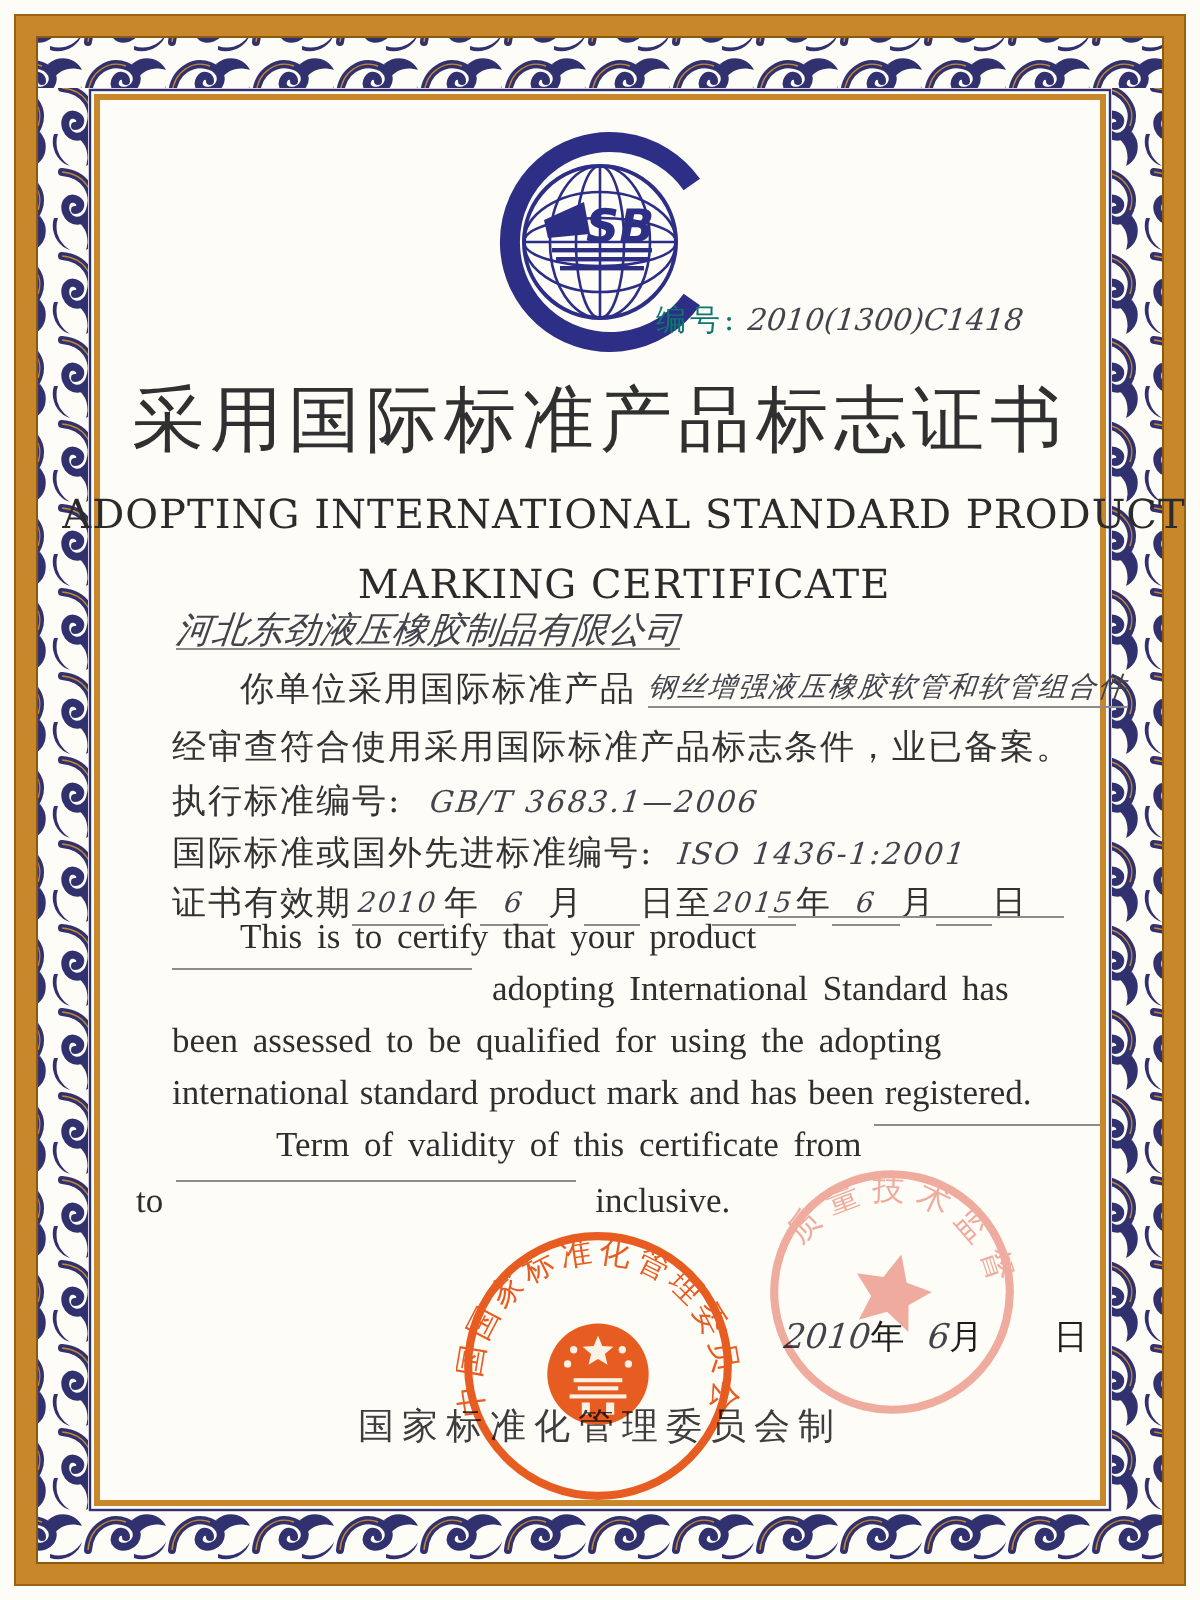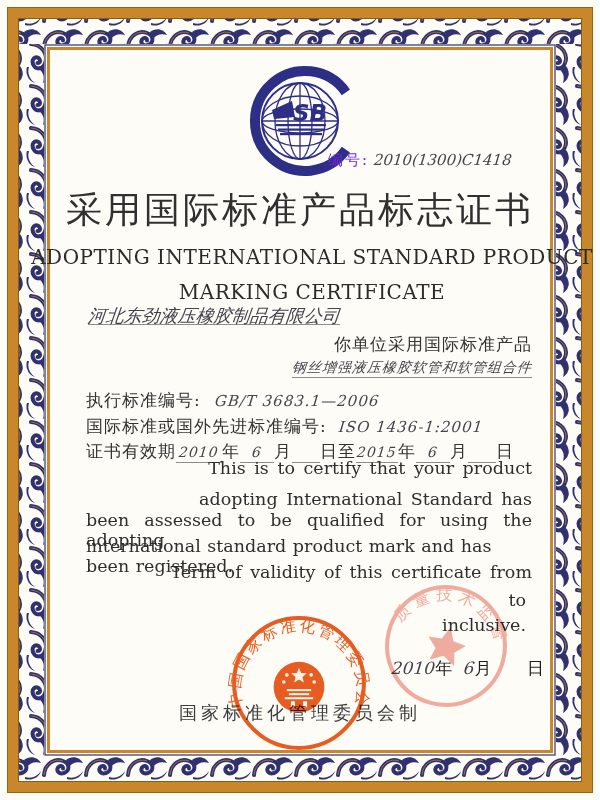--- a/index.html
+++ b/index.html
@@ -17,24 +17,24 @@
   .blank{display:inline-block;border-bottom:1px solid #8d8d8d;height:1.15em;
          vertical-align:bottom;text-align:center;line-height:1.1;}
 
   .title-cn{top:186px;left:0;width:100%;text-align:center;font-size:36px;
             letter-spacing:3px;color:#303030;white-space:nowrap;}
   .title-en{left:0;width:100%;text-align:center;font-size:20px;color:#2b2b2b;
             letter-spacing:0.5px;white-space:nowrap;margin-left:12px;}
 
   .cnline{left:86px;width:446px;font-size:17px;letter-spacing:1px;color:#333;
           white-space:nowrap;}
-  .flexline{display:flex;align-items:flex-end;flex-direction:column;}
+  .flexline{display:flex;align-items:flex-start;}
   .grow{flex:1;border-bottom:1px solid #8d8d8d;margin:0 0 2px 6px;}
 
-  .eng{font-size:17.5px;color:#2e2e2e;word-spacing:3px;}
+  .eng{font-size:17.5px;color:#2e2e2e;word-spacing:3px;font-family:Liberation Serif, serif;}
   .eng .grow{margin-bottom:4px;}
 
   .issuer{left:382px;top:628px;font-size:18px;font-weight:bold;color:#1d1d1d;
           letter-spacing:1px;white-space:nowrap;}
   .issuedate{left:392px;top:657px;font-size:17px;color:#1d1d1d;white-space:nowrap;}
   .made{left:0;top:701px;width:100%;text-align:center;font-size:18px;
         letter-spacing:4px;color:#3d3d3d;}
 
   .stamp{mix-blend-mode:multiply;}
 </style>
@@ -83,41 +83,42 @@
       <line x1="14" y1="57" x2="90" y2="57" stroke-width="1.3"></line>
     </g>
     <polygon points="24,46 44,37 47,53 26,55" fill="#2D2F86"></polygon>
     <text x="45" y="57" font-family="DejaVu Sans, sans-serif" font-size="23" font-weight="bold" font-style="italic" fill="#2D2F86">SB</text>
     <rect x="28" y="60" width="50" height="2.2" fill="#2D2F86"></rect>
     <rect x="30" y="64.5" width="46" height="2.2" fill="#2D2F86"></rect>
     <rect x="32" y="69" width="42" height="2.2" fill="#2D2F86"></rect>
   </svg>
 
   <div class="abs" style="left:328px;top:151px;font-size:15px;white-space:nowrap">
-    <span style="letter-spacing:2px;color:#6d28d9">编号:</span>
+    <span style="letter-spacing:2px;color:#0f766e">编号:</span>
     <span class="hand">2010(1300)C1418</span>
   </div>
 
   <div class="abs title-cn">采用国际标准产品标志证书</div>
   <div class="abs title-en" style="top:245px">ADOPTING INTERNATIONAL STANDARD PRODUCT</div>
   <div class="abs title-en" style="top:280px">MARKING CERTIFICATE</div>
 
   <div class="abs" style="left:88px;top:306px;width:446px">
     <span class="blank" style="min-width:218px;text-align:left;">
       <span class="hand" style="font-size:18px">河北东劲液压橡胶制品有限公司</span>
     </span>
   </div>
 
   <div class="abs cnline flexline" style="top:333px">
     <span style="padding-left:34px">你单位采用国际标准产品</span>
     <span class="grow" style="text-align:left">
       <span class="hand hand-sm">钢丝增强液压橡胶软管和软管组合件</span>
     </span>
   </div>
 
+  <div class="abs cnline" style="top:362px">经审查符合使用采用国际标准产品标志条件，业已备案。</div>
 
   <div class="abs cnline" style="top:389px">
     <span>执行标准编号:</span>
     <span class="hand" style="font-size:15px;margin-left:8px">GB/T 3683.1—2006</span>
   </div>
   <div class="abs cnline" style="top:415px">
     <span>国际标准或国外先进标准编号:</span>
     <span class="hand" style="font-size:15px;margin-left:6px">ISO 1436-1:2001</span>
   </div>
 
@@ -128,25 +129,25 @@
   <div class="abs eng flexline" style="left:86px;top:458px;width:446px">
     <span style="padding-left:34px;white-space:nowrap">This is to certify that your product</span>
       <span class="grow"></span>
   </div>
   <div class="abs eng flexline" style="left:86px;top:484px;width:446px">
     <span class="grow" style="margin-left:0;max-width:150px"></span>
     <span style="white-space:nowrap;margin-left:10px">adopting International Standard has</span>
   </div>
   <div class="abs eng" style="left:86px;top:510px;width:446px;text-align:justify">been assessed to be qualified for using the adopting</div>
   <div class="abs eng" style="left:86px;top:536px;width:446px;word-spacing:1px">international standard product mark and has been registered.</div>
-  <div class="abs eng flexline" style="left:86px;top:562px;width:446px">
+  <div class="abs eng flexline" style="left:104px;top:562px;width:446px">
     <span style="padding-left:34px;white-space:nowrap">Term of validity of this certificate from</span>
       <span class="grow"></span>
   </div>
-  <div class="abs eng flexline" style="left:80px;top:590px;width:446px">
+  <div class="abs eng flexline" style="left:68px;top:590px;width:446px">
     <span>to</span>
     <span class="grow" style="max-width:200px"></span>
     <span style="margin-left:10px">inclusive.</span>
   </div>
 
   <div class="abs issuedate">
     <span class="hand">2010</span><span>年</span>
     <span class="hand" style="margin-left:6px">6</span><span>月</span>
     <span style="margin-left:30px">日</span>
   </div>

